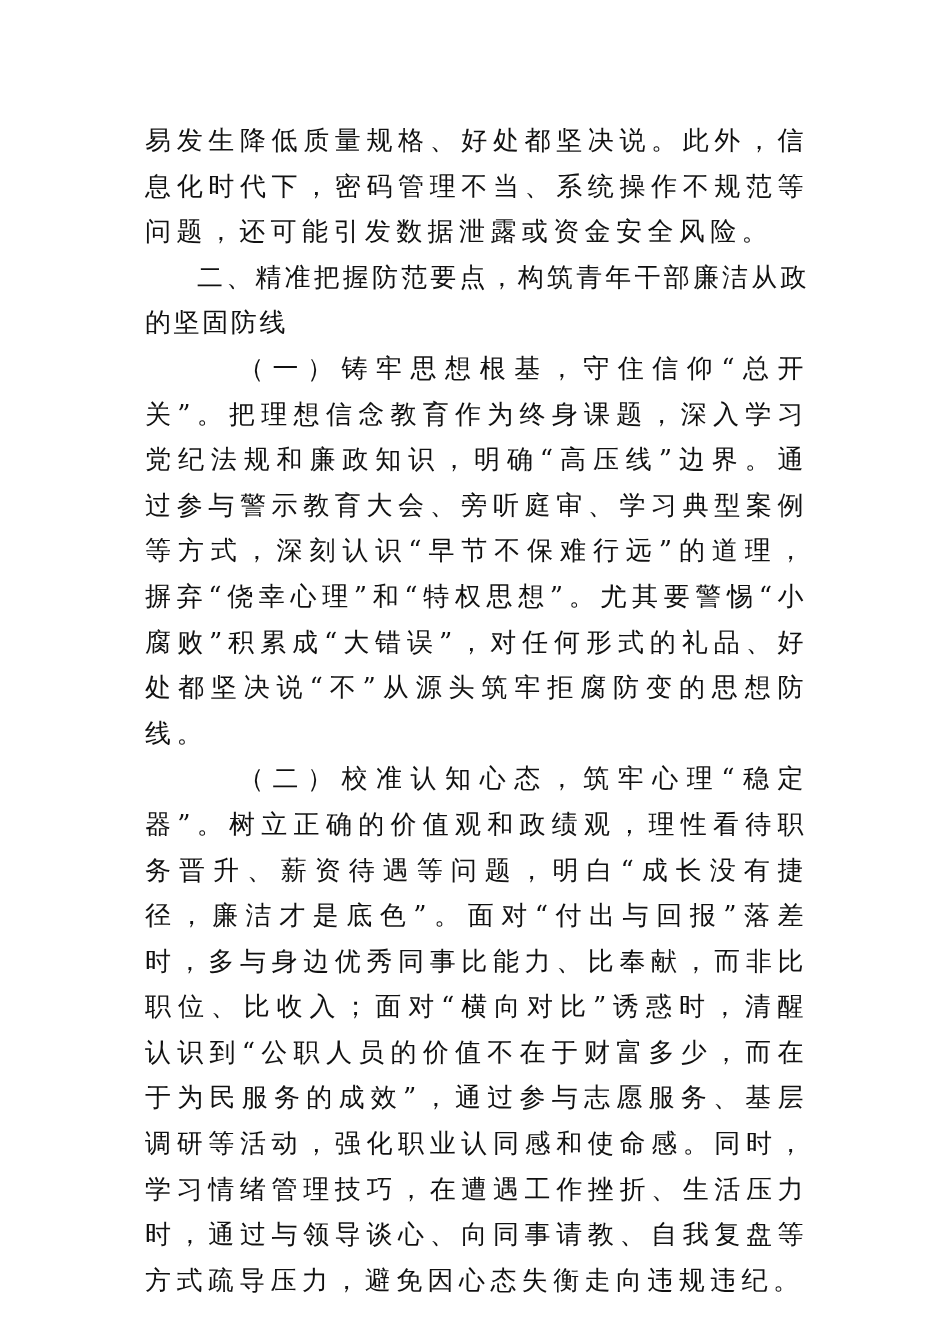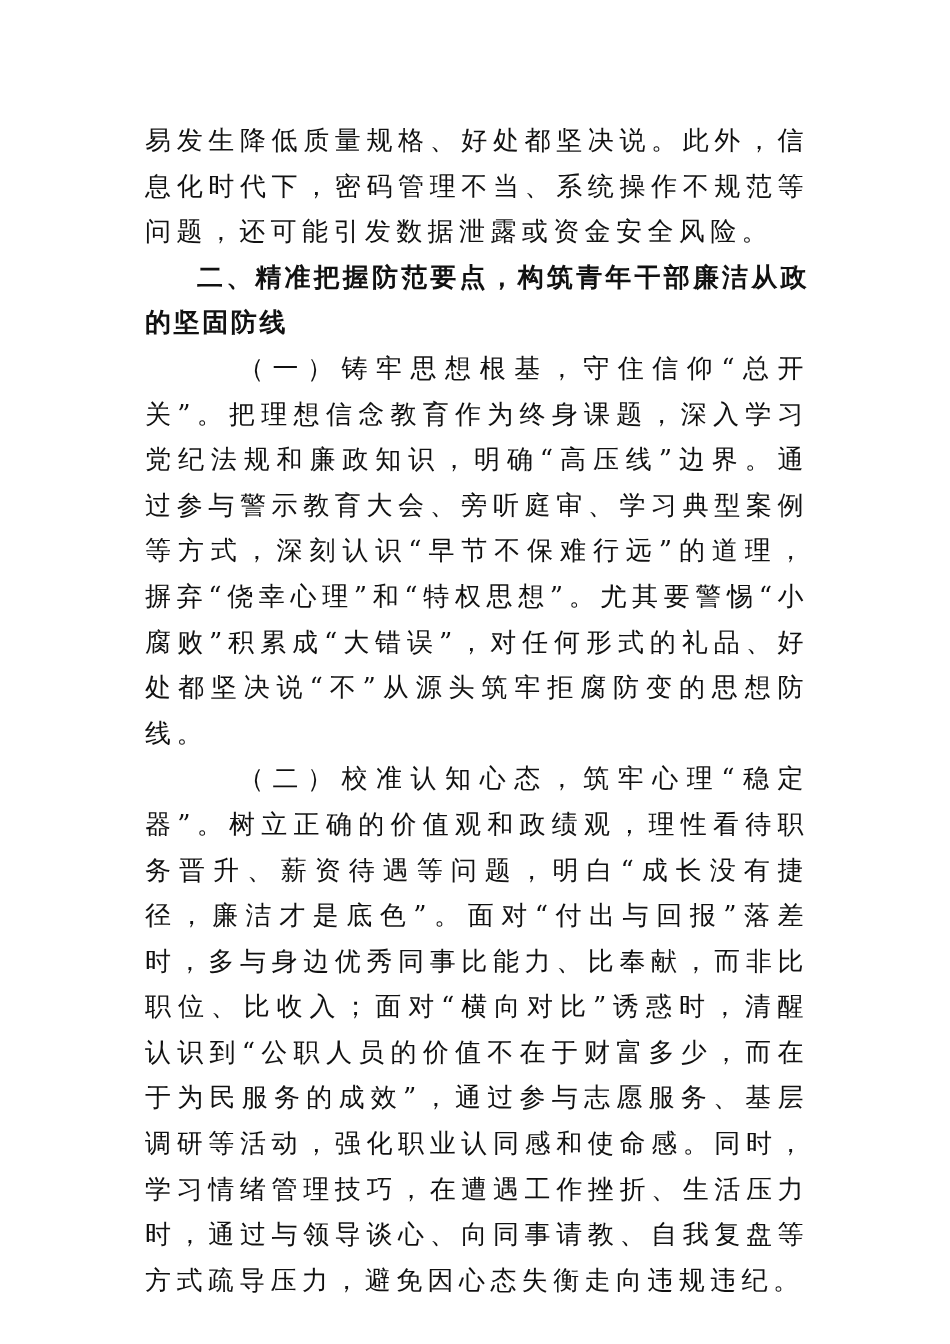--- a/index.html
+++ b/index.html
@@ -11,21 +11,21 @@
     width: 664px;
     font-family: "DejaVu Serif", "Liberation Serif", serif;
     color: #111111;
     font-size: 26px;
     line-height: 45.6px;
     letter-spacing: 5.4px;
     text-align: justify;
   }
   .page p { margin: 0; }
   .indent { text-indent: 2em; }
-  .heading { font-family: "DejaVu Sans", "Liberation Sans", sans-serif; font-weight: bold; letter-spacing: 2.6px; }
+  .heading { font-family: "DejaVu Sans", "Liberation Sans", sans-serif; font-weight: normal; letter-spacing: 2.6px; }
   .subhead { font-weight: normal; margin-left: 41px; }
 </style>
 </head>
 <body>
 
 <div class="page">
   <p>易发生降低质量规格、好处都坚决说。此外，信息化时代下，密码管理不当、系统操作不规范等问题，还可能引发数据泄露或资金安全风险。</p>
 
   <p class="indent heading">二、精准把握防范要点，构筑青年干部廉洁从政的坚固防线</p>
 

